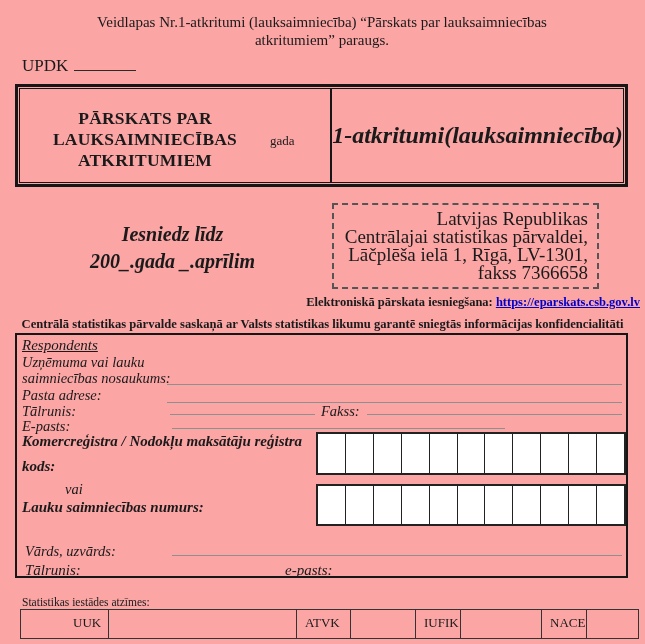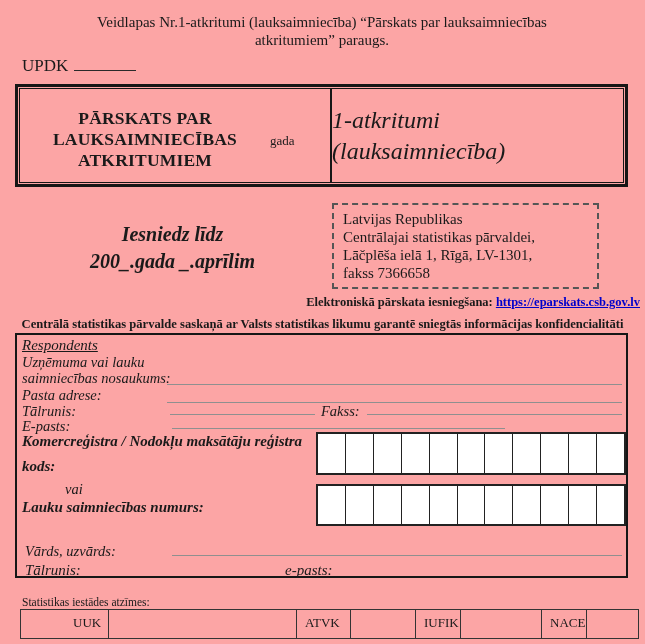--- a/index.html
+++ b/index.html
@@ -16,27 +16,27 @@
   #updk{top:55px;left:22px;font-size:17px;}
   #updk .blank{display:inline-block;width:62px;height:15px;border-bottom:1.5px solid #2a2a2a;margin-left:6px;}
 
   
   #header-box{left:15px;top:84px;width:613px;height:103px;border:3px solid #161616;}
   #header-box .inner{position:absolute;inset:1px;border:1px solid #161616;}
   #hb-left{position:absolute;left:0;top:0;bottom:0;width:312px;border-right:2px solid #161616;
            display:flex;align-items:center;justify-content:flex-start;padding-top:7px;box-sizing:border-box;}
   #hb-left .t{width:250px;text-align:center;font-weight:bold;font-size:17.5px;line-height:21px;letter-spacing:.2px;}
   #hb-left .sub{font-size:13px;margin-top:3px;}
-  #hb-right{position:absolute;left:312px;right:0;top:0;bottom:0;display:flex;flex-direction:column;
-            align-items:flex-start;justify-content:center;font-weight:normal;font-style:italic;font-size:24px;line-height:31px;text-align:center;}
+  #hb-right{position:absolute;left:312px;right:0;top:0;bottom:0;display:flex;flex-direction:row;
+            align-items:center;justify-content:center;font-weight:bold;font-style:italic;font-size:24px;line-height:31px;text-align:center;}
 
   
   #deadline{left:25px;top:221px;width:295px;text-align:center;font-weight:bold;font-style:italic;font-size:20px;line-height:27px;}
   #recipient-box{left:332px;top:203px;width:267px;height:86px;border:2px dashed #555;
-                 padding:5px 9px;font-size:15px;line-height:18px;}
+                 text-align:right;padding:5px 9px;font-size:19px;line-height:18px;}
   #elink{top:295px;left:240px;width:400px;text-align:right;font-size:12.5px;font-weight:bold;}
   #elink .url{color:#0000cc;text-decoration:underline;cursor:pointer;}
 
   
   #confid{top:317px;left:0;width:645px;text-align:center;font-weight:bold;font-size:12.6px;}
 
   
   #main-box{left:15px;top:333px;width:613px;height:245px;border:2.5px solid #161616;}
   #main-box .lbl{position:absolute;font-style:italic;font-size:14.5px;white-space:nowrap;}
   #main-box .lbl-b{position:absolute;font-style:italic;font-weight:bold;font-size:15px;white-space:nowrap;}

